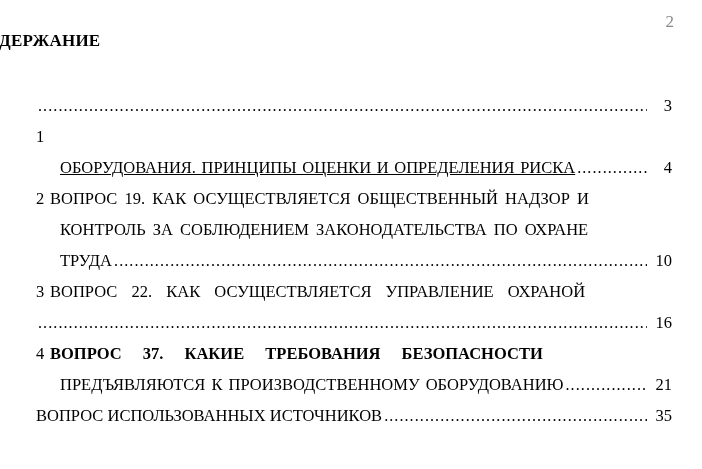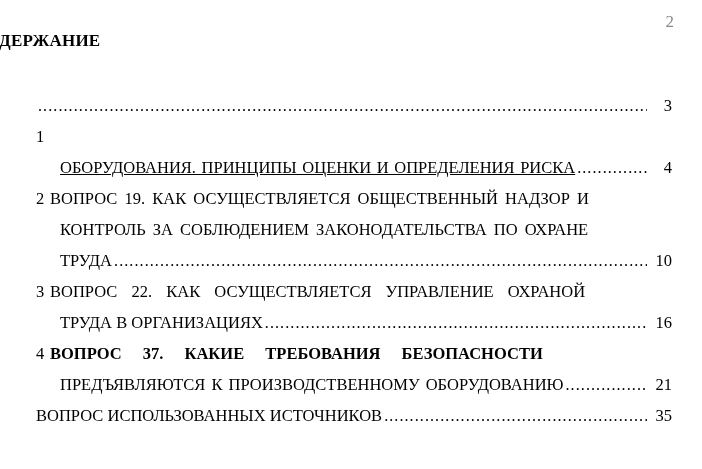--- a/index.html
+++ b/index.html
@@ -153,23 +153,20 @@
         <span class="pagenum">10</span>
       </div>
     </div>
 
     <div class="toc-entry">
       <div class="plain-line">
         <span class="num-col">3</span>
         <span class="text-col entry-text spread-3">ВОПРОС 22. КАК ОСУЩЕСТВЛЯЕТСЯ УПРАВЛЕНИЕ ОХРАНОЙ</span>
       </div>
       <div class="entry-row indent">
-        <span class="entry-text-wrap">
-          <span class="entry-text">ТРУДА В ОРГАНИЗАЦИЯХ</span>
-        </span>
         <span class="leader">................................................................................................................................</span>
         <span class="pagenum">16</span>
       </div>
     </div>
 
     <div class="toc-entry">
       <div class="plain-line">
         <span class="num-col">4</span>
         <span class="text-col entry-text spread-5">ВОПРОС 37. КАКИЕ ТРЕБОВАНИЯ БЕЗОПАСНОСТИ</span>
       </div>

